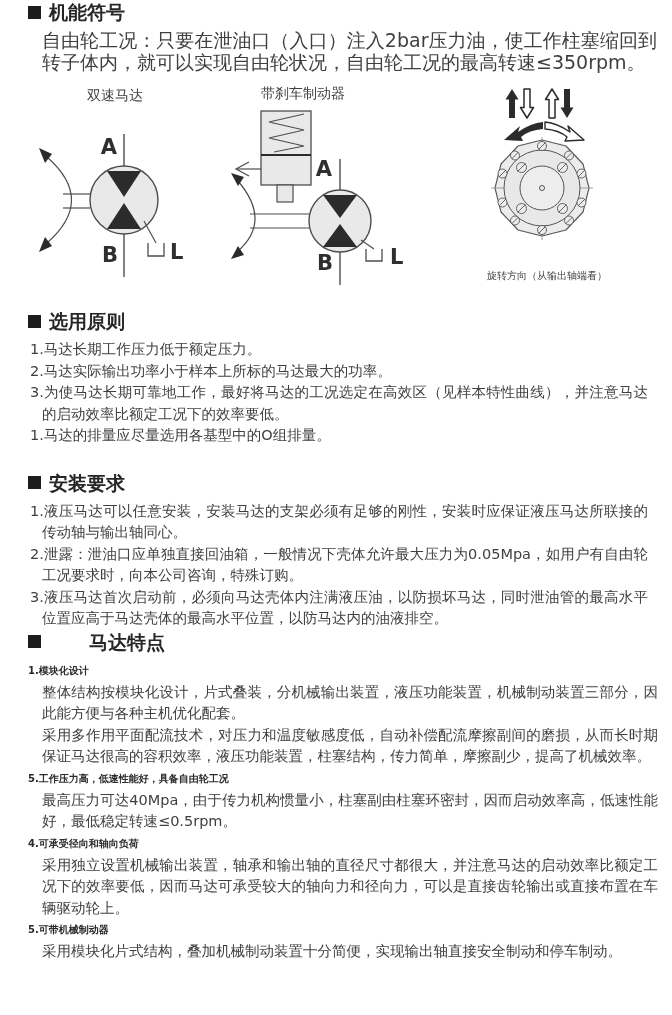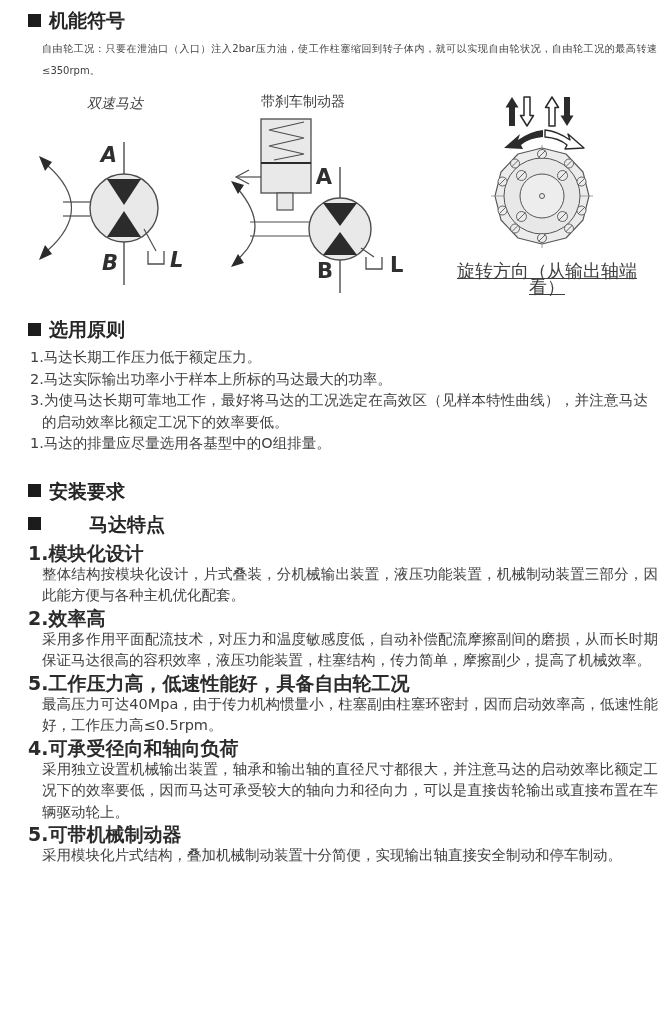--- a/index.html
+++ b/index.html
@@ -3,64 +3,64 @@
 <meta charset="utf-8">
 <style>
   * { box-sizing: border-box; }
   html,body { margin:0; padding:0; }
   body {
     width: 672px; height: 1015px; overflow: hidden;
     background: #ffffff;
     font-family: "DejaVu Sans", sans-serif;
     color: #3f3f3f;
   }
-  .doc { padding-top: 8px; }
+  .doc { padding-top: 0; }
 
   .section-title {
     display: flex; align-items: center; gap: 8px;
     margin: 0 0 6px 28px;
     font-size: 19px; font-weight: bold; color: #262626;
     line-height: 24px;
   }
   .sq { width: 13px; height: 13px; background: #1c1c1c; flex: 0 0 auto; }
 
   .body-text {
     margin: 2px 15px 0 42px;
-    font-size: 10px; line-height: 21.5px;
+    font-size: 19px; line-height: 21.5px;
     text-align: justify;
   }
 
   .diagrams-row { position: relative; height: 202px; margin-top: 12px; }
   .diagram { position: absolute; }
   .diagram-caption {
     font-size: 14px; color: #3f3f3f; text-align: center; line-height: 16px;
     margin-bottom: 2px;
   }
-  #diagram-dual { left: 20px; top: 2px; width: 190px; font-style: italic; }
+  #diagram-dual { left: 20px; top: 2px; width: 190px; }
   #diagram-brake { left: 210px; top: 0; width: 186px; }
   #diagram-brake svg { margin-left: 12px; }
   #diagram-rotation { left: 447px; top: 2px; width: 200px; }
   #diagram-rotation .diagram-caption {
-    position: absolute; top: 168px; left: 0; width: 200px; font-size: 18px; text-decoration: underline;
+    position: absolute; top: 181px; left: 0; width: 200px; font-size: 10px;
   }
 
   .list-block { margin: 2px 24px 0 42px; }
   .list-item {
     font-size: 14.5px; line-height: 21.5px; text-align: justify;
     padding-left: 0; text-indent: -12px; margin-left: 0;
   }
 
   .mt16 { margin-top: 24px; }
-  .mt18 { margin-top: 9px; gap: 48px; }
+  .mt18 { margin-top: 0; gap: 48px; }
   .mt6  { margin-top: 22px; }
 
   .feature { margin: 0; }
   .feature-heading {
     margin: 0 24px 0 28px;
-    font-size: 19px; font-weight: bold; color: #2b2b2b; line-height: 22px;
+    font-size: 10px; font-weight: bold; color: #2b2b2b; line-height: 22px;
   }
   .feature-body {
     margin: 0 14px 0 42px;
     font-size: 14.5px; line-height: 21.5px; text-align: justify;
   }
 
   svg text { font-family: "DejaVu Sans", sans-serif; }
 </style>
 </head>
 <body>
@@ -198,37 +198,41 @@
     <div class="list-item">1.马达长期工作压力低于额定压力。</div>
     <div class="list-item">2.马达实际输出功率小于样本上所标的马达最大的功率。</div>
     <div class="list-item">3.为使马达长期可靠地工作，最好将马达的工况选定在高效区（见样本特性曲线），并注意马达的启动效率比额定工况下的效率要低。</div>
     <div class="list-item">1.马达的排量应尽量选用各基型中的O组排量。</div>
   </div>
 
   <h2 class="section-title mt16">
     <span class="sq"></span>
     <span>安装要求</span>
   </h2>
+  <div class="list-block">
+    <div class="list-item">1.液压马达可以任意安装，安装马达的支架必须有足够的刚性，安装时应保证液压马达所联接的传动轴与输出轴同心。</div>
+    <div class="list-item">2.泄露：泄油口应单独直接回油箱，一般情况下壳体允许最大压力为0.05Mpa，如用户有自由轮工况要求时，向本公司咨询，特殊订购。</div>
+    <div class="list-item">3.液压马达首次启动前，必须向马达壳体内注满液压油，以防损坏马达，同时泄油管的最高水平位置应高于马达壳体的最高水平位置，以防马达内的油液排空。</div>
+  </div>
 
   <h2 class="section-title mt18">
     <span class="sq"></span>
     <span>马达特点</span>
   </h2>
 
   <div class="feature">
     <div class="feature-heading">1.模块化设计</div>
     <div class="feature-body">整体结构按模块化设计，片式叠装，分机械输出装置，液压功能装置，机械制动装置三部分，因此能方便与各种主机优化配套。</div>
   </div>
   <div class="feature">
-    <div class="feature-heading">2.效率高</div>
     <div class="feature-body">采用多作用平面配流技术，对压力和温度敏感度低，自动补偿配流摩擦副间的磨损，从而长时期保证马达很高的容积效率，液压功能装置，柱塞结构，传力简单，摩擦副少，提高了机械效率。</div>
   </div>
   <div class="feature">
     <div class="feature-heading">5.工作压力高，低速性能好，具备自由轮工况</div>
-    <div class="feature-body">最高压力可达40Mpa，由于传力机构惯量小，柱塞副由柱塞环密封，因而启动效率高，低速性能好，工作压力高≤0.5rpm。</div>
+    <div class="feature-body">最高压力可达40Mpa，由于传力机构惯量小，柱塞副由柱塞环密封，因而启动效率高，低速性能好，最低稳定转速≤0.5rpm。</div>
   </div>
   <div class="feature">
     <div class="feature-heading">4.可承受径向和轴向负荷</div>
     <div class="feature-body">采用独立设置机械输出装置，轴承和输出轴的直径尺寸都很大，并注意马达的启动效率比额定工况下的效率要低，因而马达可承受较大的轴向力和径向力，可以是直接齿轮输出或直接布置在车辆驱动轮上。</div>
   </div>
   <div class="feature">
     <div class="feature-heading">5.可带机械制动器</div>
     <div class="feature-body">采用模块化片式结构，叠加机械制动装置十分简便，实现输出轴直接安全制动和停车制动。</div>
   </div>
 

